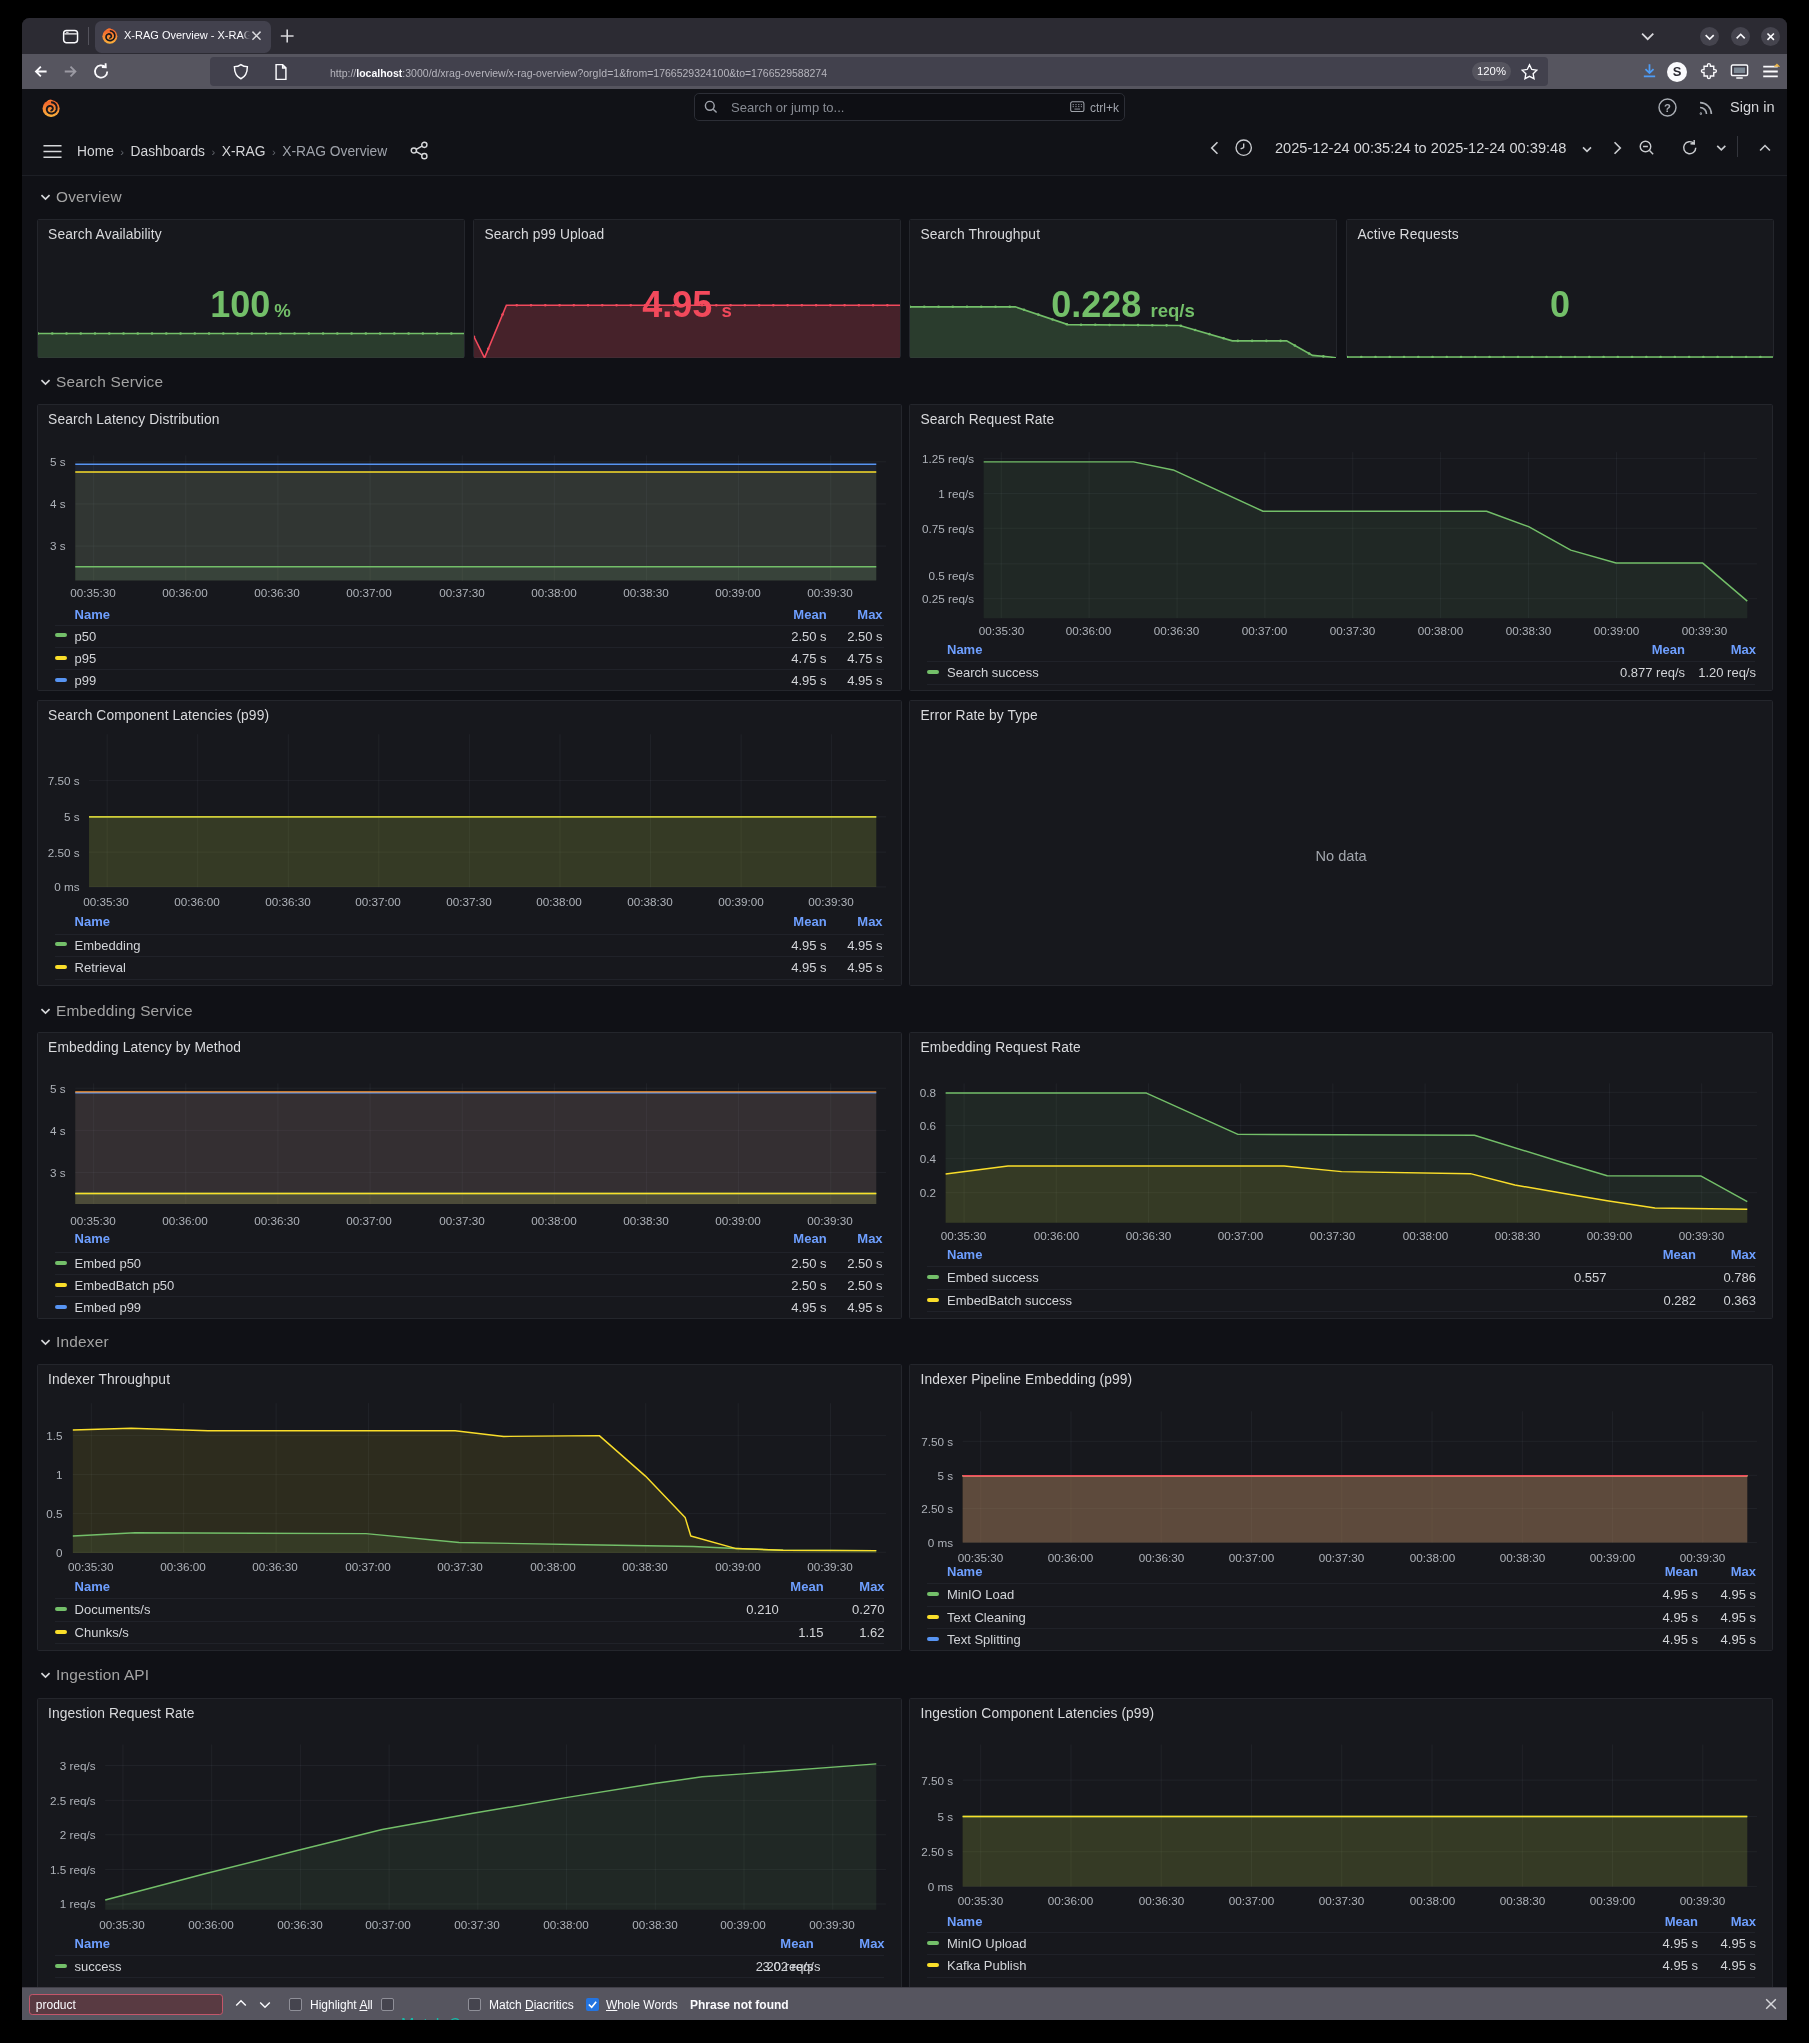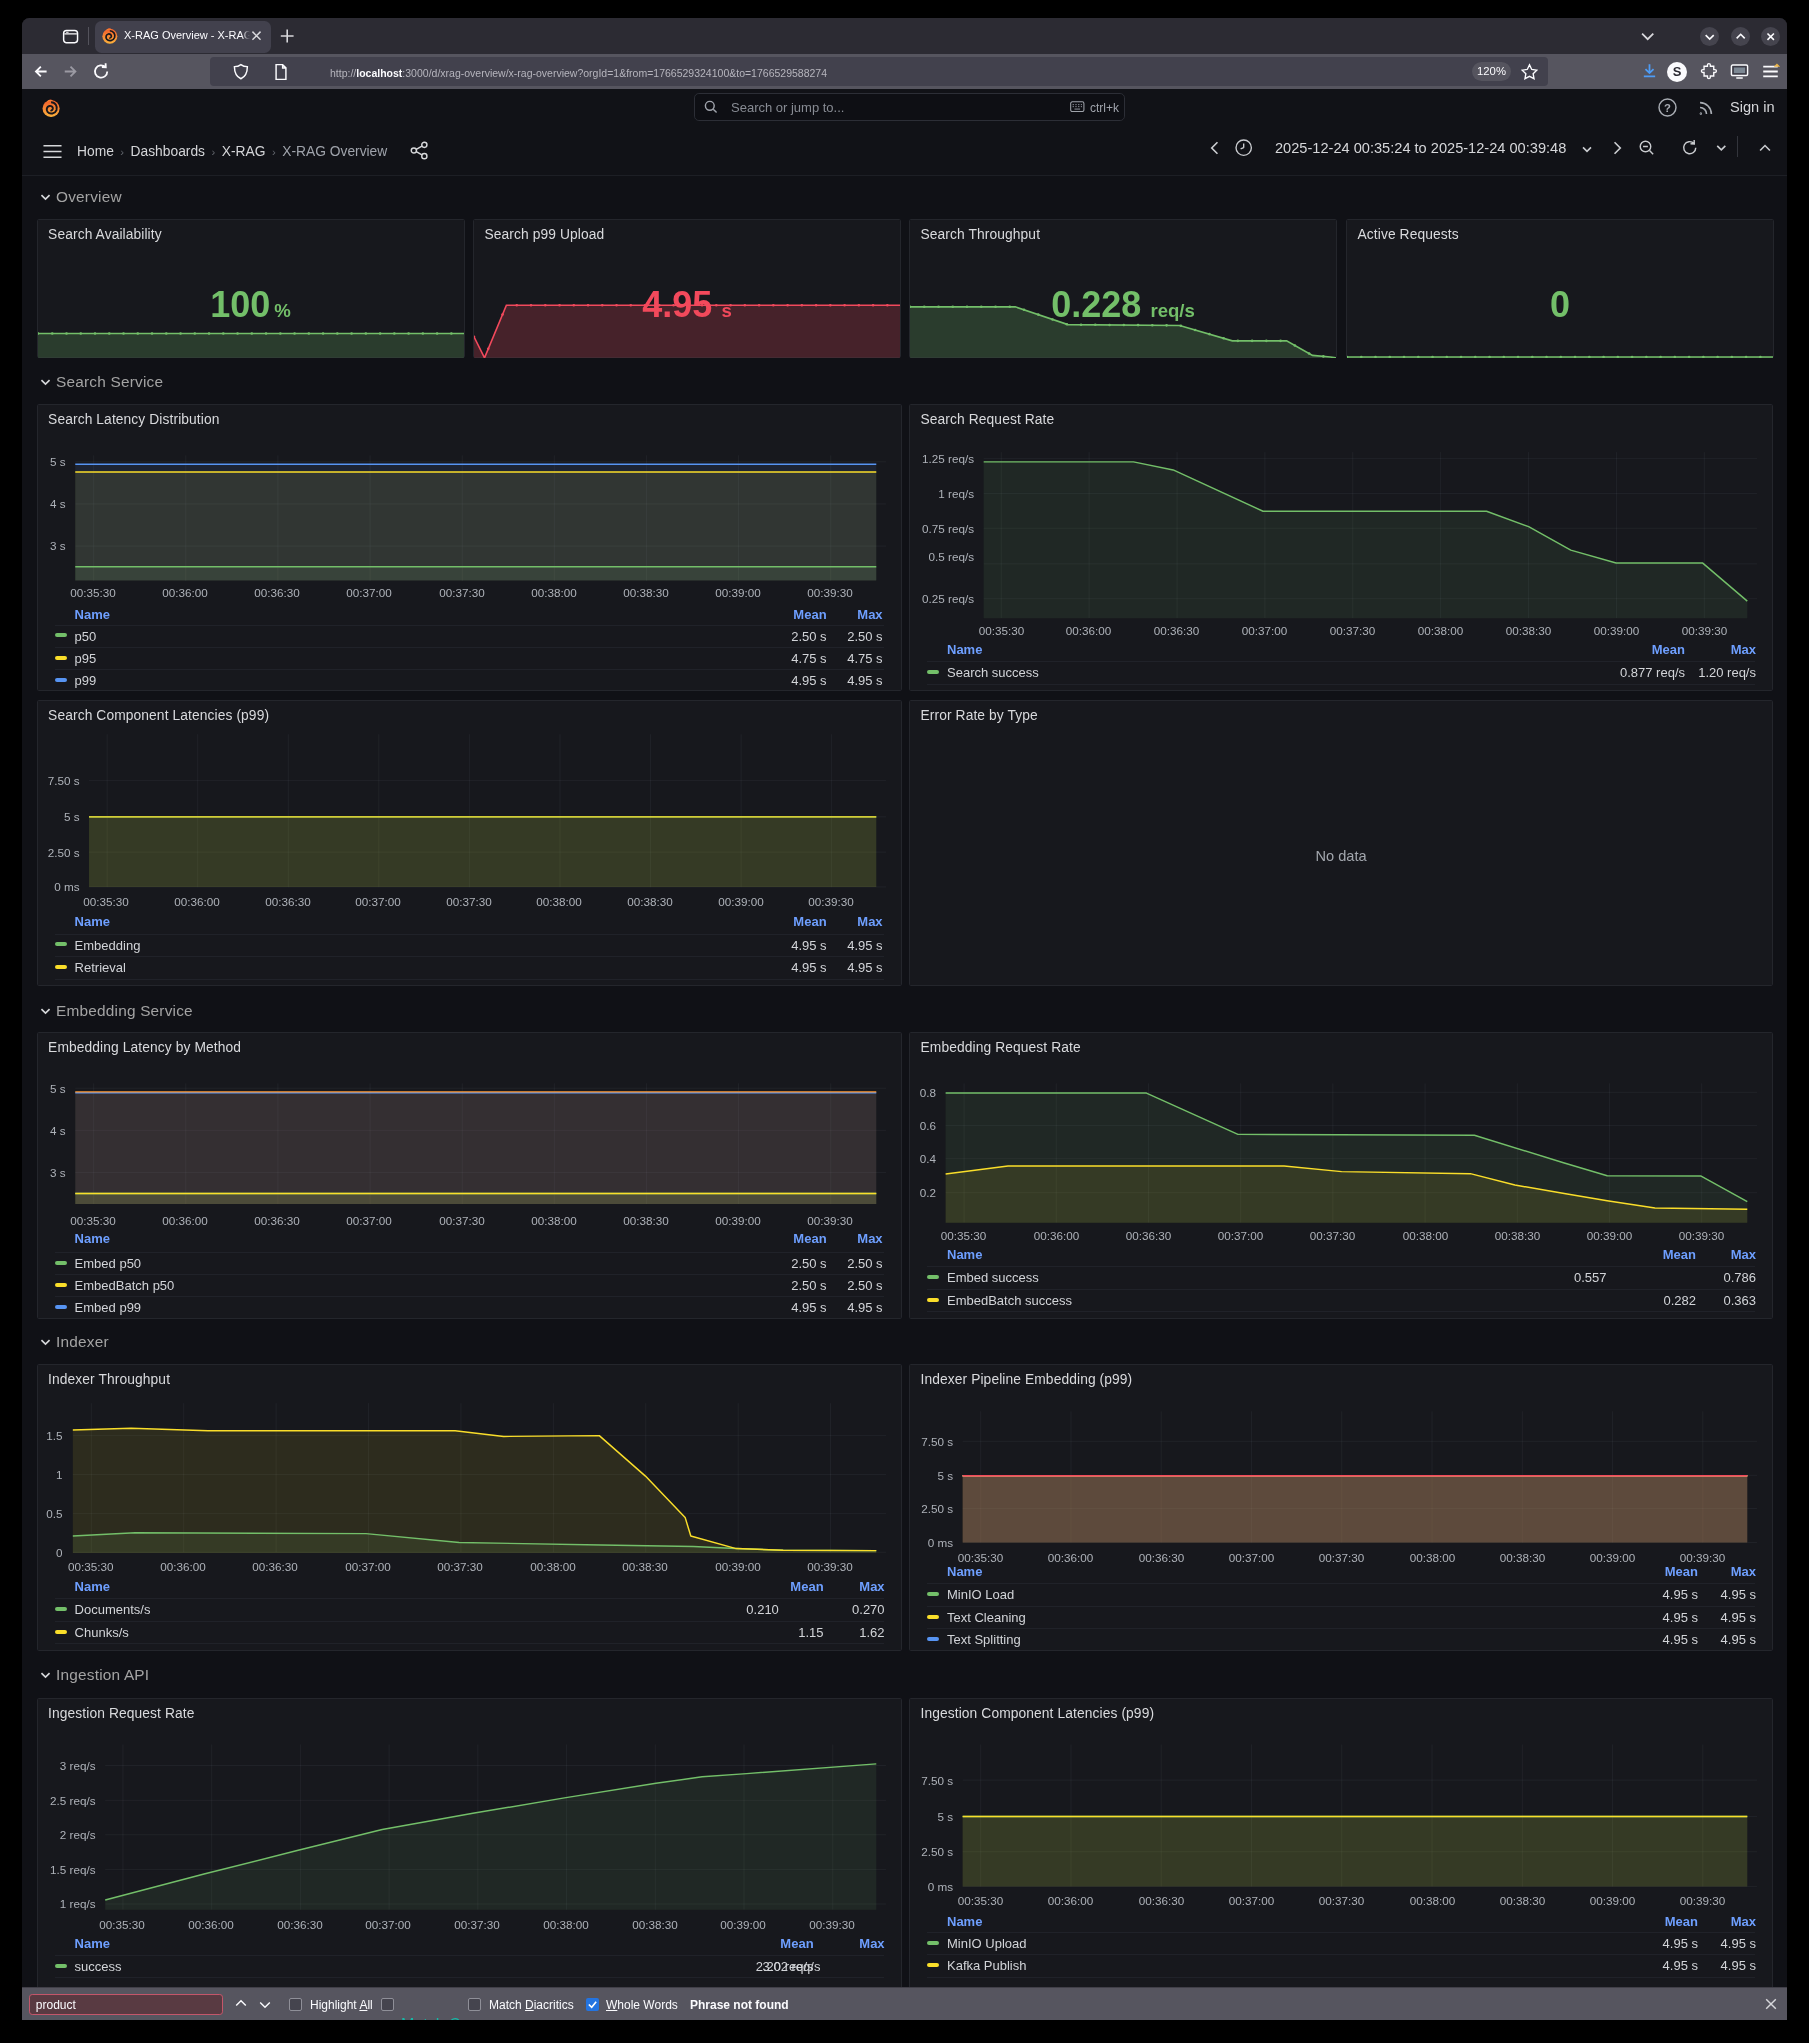--- a/index.html
+++ b/index.html
@@ -415,21 +415,21 @@
         <line x1="655.3" y1="58" x2="655.3" y2="263" stroke="rgba(204,214,235,0.07)" stroke-width="1"></line>
         <line x1="763.8" y1="58" x2="763.8" y2="263" stroke="rgba(204,214,235,0.07)" stroke-width="1"></line>
         <line x1="872.4" y1="58" x2="872.4" y2="263" stroke="rgba(204,214,235,0.07)" stroke-width="1"></line>
         <line x1="980.9" y1="58" x2="980.9" y2="263" stroke="rgba(204,214,235,0.07)" stroke-width="1"></line>
         <polygon points="91.0,70.0 276.0,70.0 325.0,80.0 436.0,131.0 712.0,131.0 764.0,150.0 816.0,179.0 872.0,195.0 979.0,195.0 1034.0,242.0 1034.0,263.0 91.0,263.0" fill="#73bf69" fill-opacity="0.1"></polygon>
         <polyline points="91.0,70.0 276.0,70.0 325.0,80.0 436.0,131.0 712.0,131.0 764.0,150.0 816.0,179.0 872.0,195.0 979.0,195.0 1034.0,242.0" fill="none" stroke="#73bf69" stroke-width="1.8" stroke-linejoin="round"></polyline>
       </svg>
 <div class="axl" style="right:798px;top:47px">1.25 req/s</div>
 <div class="axl" style="right:798px;top:82px">1 req/s</div>
 <div class="axl" style="right:798px;top:117px">0.75 req/s</div>
-<div class="axl" style="right:798px;top:145px">0.5 req/s</div>
+<div class="axl" style="right:798px;top:164px">0.5 req/s</div>
 <div class="axl" style="right:798px;top:187px">0.25 req/s</div>
 <div class="axl" style="left:65px;top:219px;width:53px;text-align:center">00:35:30</div>
 <div class="axl" style="left:152px;top:219px;width:53px;text-align:center">00:36:00</div>
 <div class="axl" style="left:240px;top:219px;width:53px;text-align:center">00:36:30</div>
 <div class="axl" style="left:328px;top:219px;width:53px;text-align:center">00:37:00</div>
 <div class="axl" style="left:416px;top:219px;width:53px;text-align:center">00:37:30</div>
 <div class="axl" style="left:504px;top:219px;width:53px;text-align:center">00:38:00</div>
 <div class="axl" style="left:592px;top:219px;width:53px;text-align:center">00:38:30</div>
 <div class="axl" style="left:680px;top:219px;width:53px;text-align:center">00:39:00</div>
 <div class="axl" style="left:768px;top:219px;width:53px;text-align:center">00:39:30</div>

